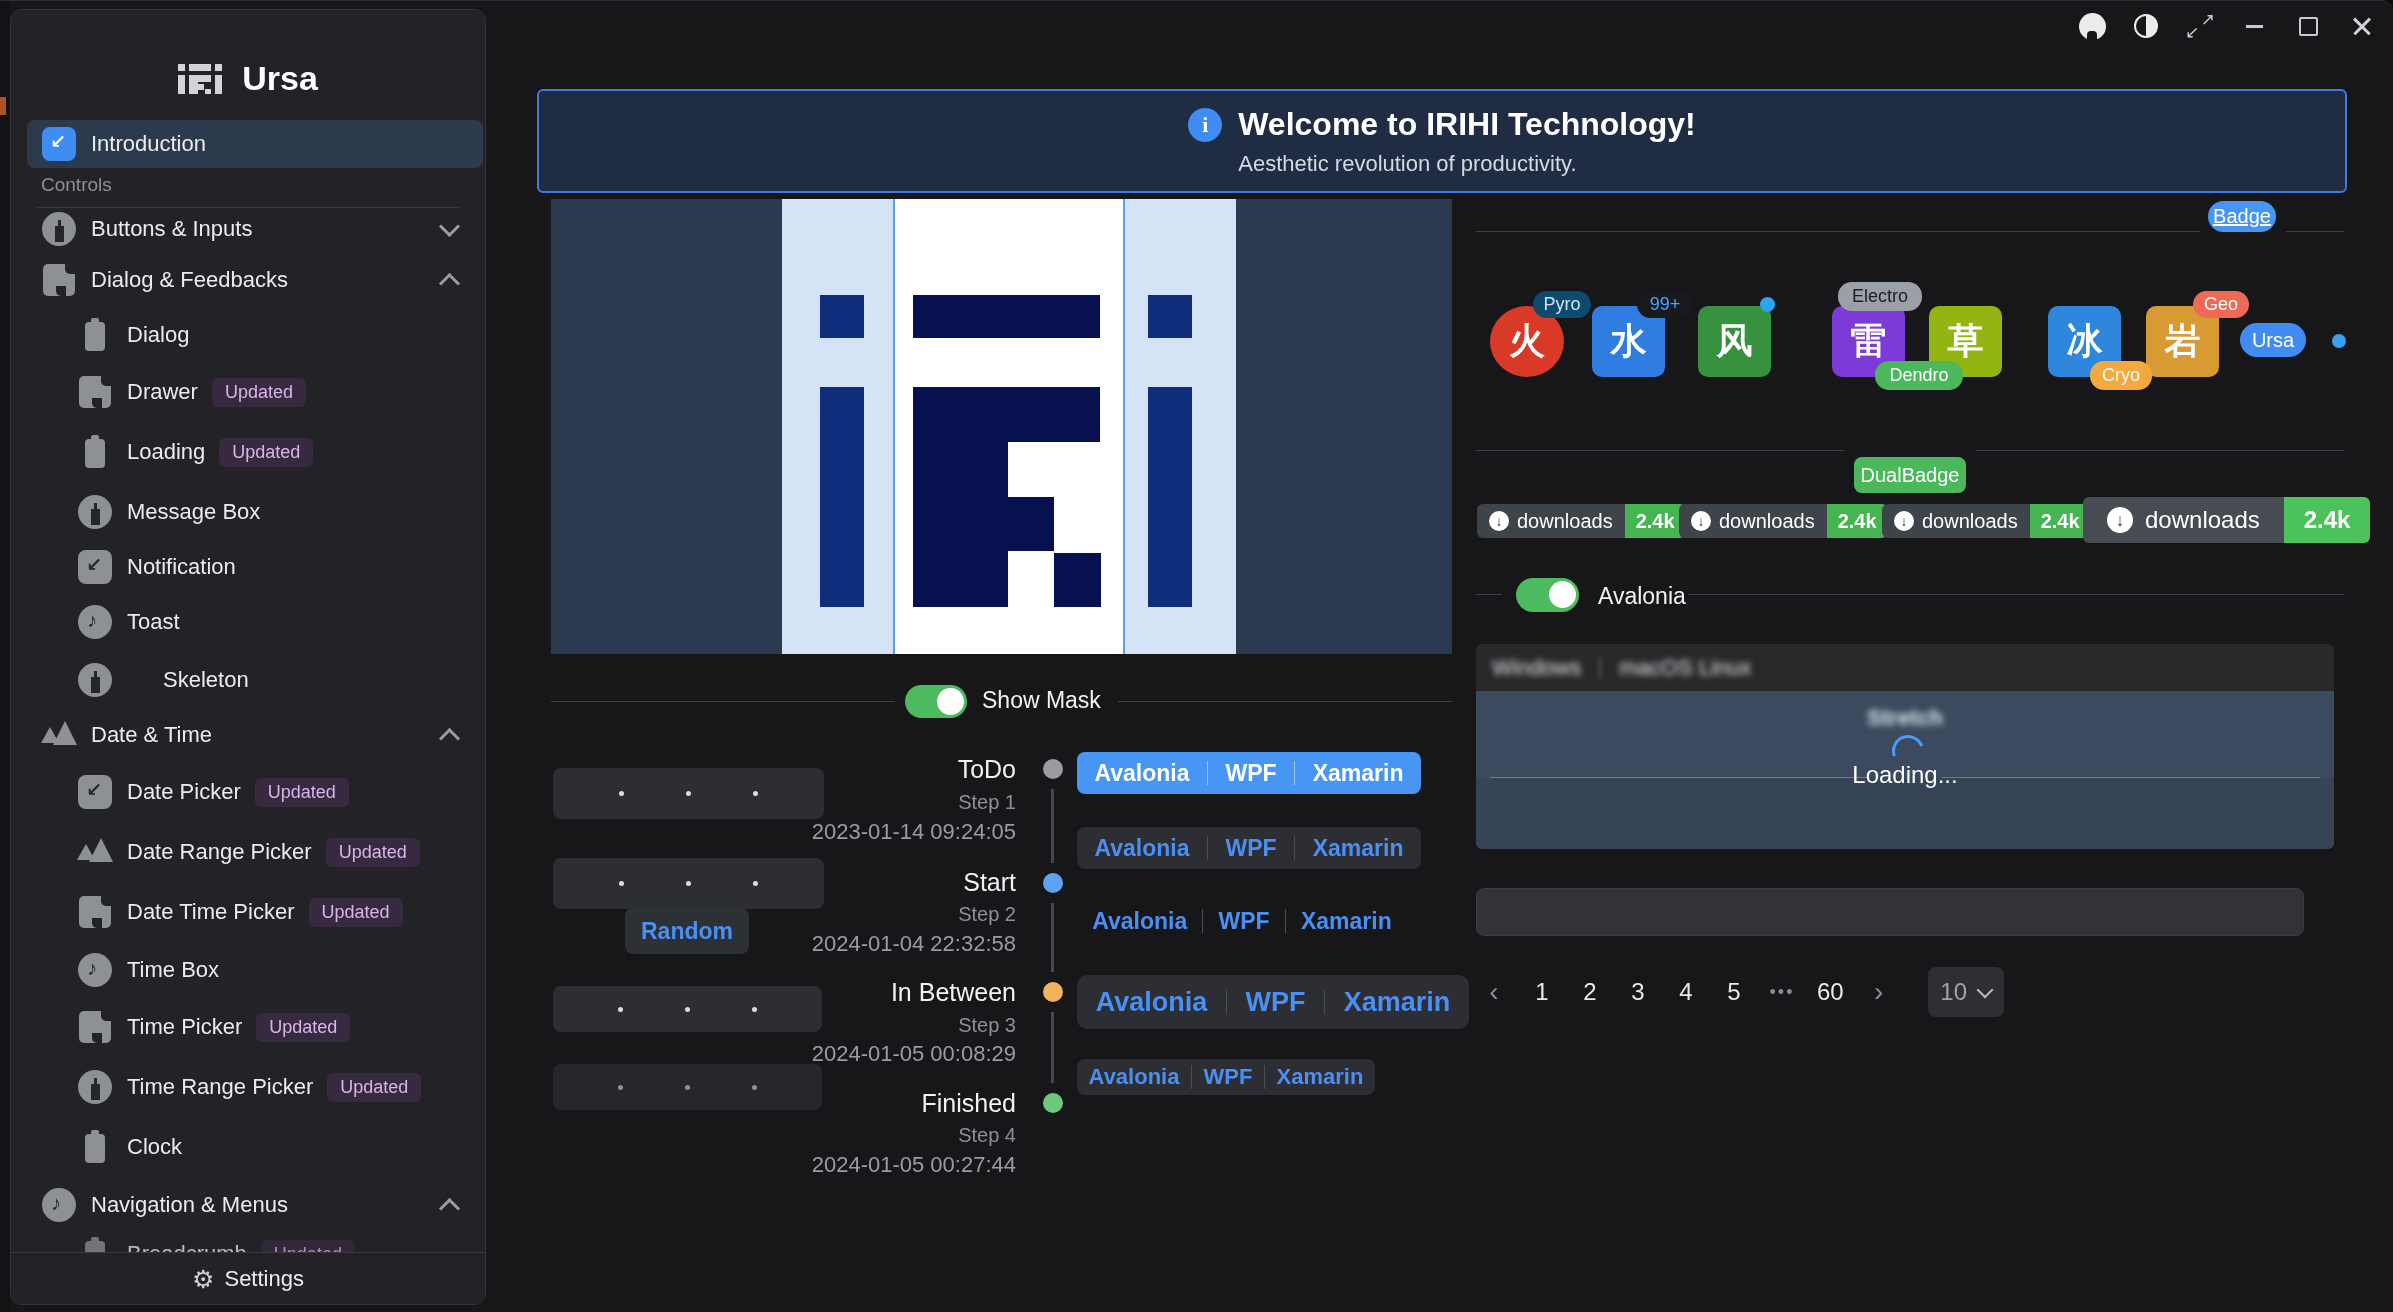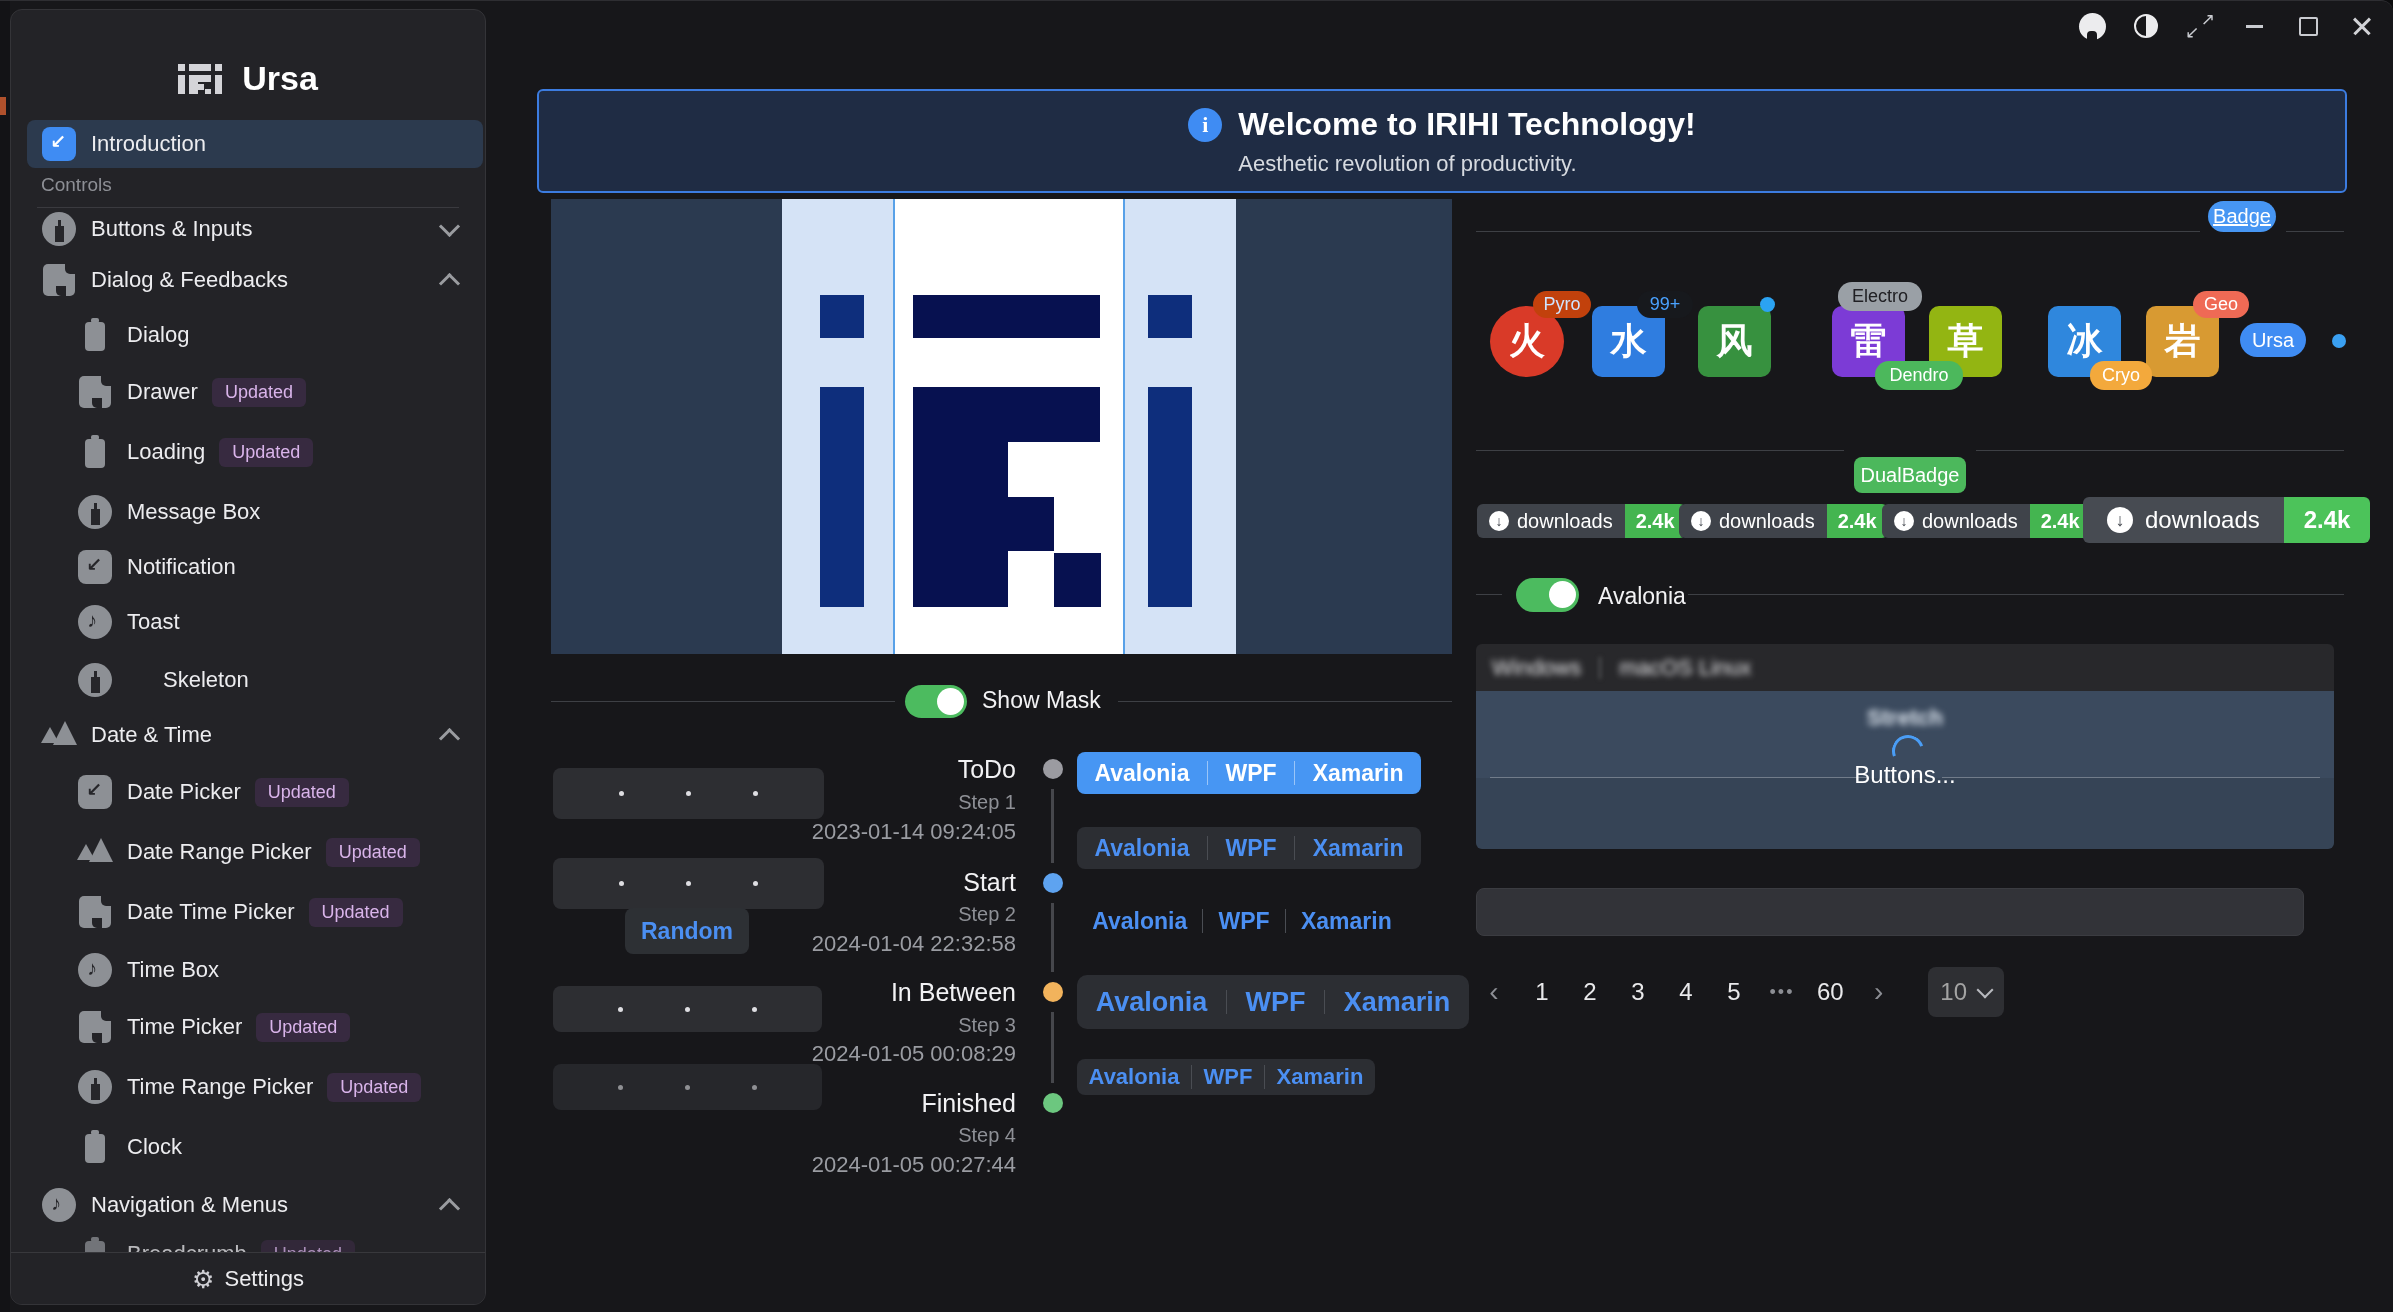--- a/index.html
+++ b/index.html
@@ -422,21 +422,21 @@
     <span>Xamarin</span>
   </div>
 
   <div class="hline" style="left:1476px;top:230px;width:724px;"></div>
   <div class="pill blue" style="left:2208px;top:200px;width:68px;height:31px;text-decoration:underline;">Badge</div>
   <div class="hline" style="left:2286px;top:230px;width:58px;"></div>
 
   <div class="elem circle" style="left:1490px;top:305px;width:74px;height:71px;background:#d93a28;">
       <span>火</span>
     </div>
-  <div class="mini-pill" style="left:1533px;top:290px;width:58px;height:27px;background:#c2410c;color:#cfe4ff;">Pyro</div>
+  <div class="mini-pill" style="left:1533px;top:290px;width:58px;height:27px;background:#0c4a6e;color:#cfe4ff;">Pyro</div>
   <div class="elem square" style="left:1592px;top:305px;width:73px;height:71px;background:#2f7de0;">
       <span>水</span>
     </div>
   <div class="mini-pill" style="left:1637px;top:290px;width:56px;height:27px;background:#17191d;color:#4aa2ff;">99+</div>
   <div class="elem square" style="left:1698px;top:305px;width:73px;height:71px;background:#37913f;">
       <span>风</span>
     </div>
   <div class="blue-dot" style="left:1760px;top:296px;width:15px;height:15px;"></div>
   <div class="elem square" style="left:1832px;top:305px;width:73px;height:71px;background:#7c3bd6;">
       <span>雷</span>
@@ -502,21 +502,21 @@
       <span class="t">Windows</span>
       <span class="tsep"></span>
       <span class="t">macOS Linux</span>
     </div>
     <div class="lp-body">
       <div class="lp-hline" style="left:14px;width:44%;"></div>
       <div class="lp-hline" style="right:14px;width:44%;"></div>
       <div class="lp-lower"></div>
       <div class="lp-stretch">Stretch</div>
       <div class="spinner"></div>
-      <div class="lp-loading">Buttons...</div>
+      <div class="lp-loading">Loading...</div>
     </div>
   </div>
 
   <div class="empty-box"></div>
 
   <div class="pager">
     <span class="pg nav">‹</span>
     <span class="pg">1</span>
     <span class="pg">2</span>
     <span class="pg">3</span>

